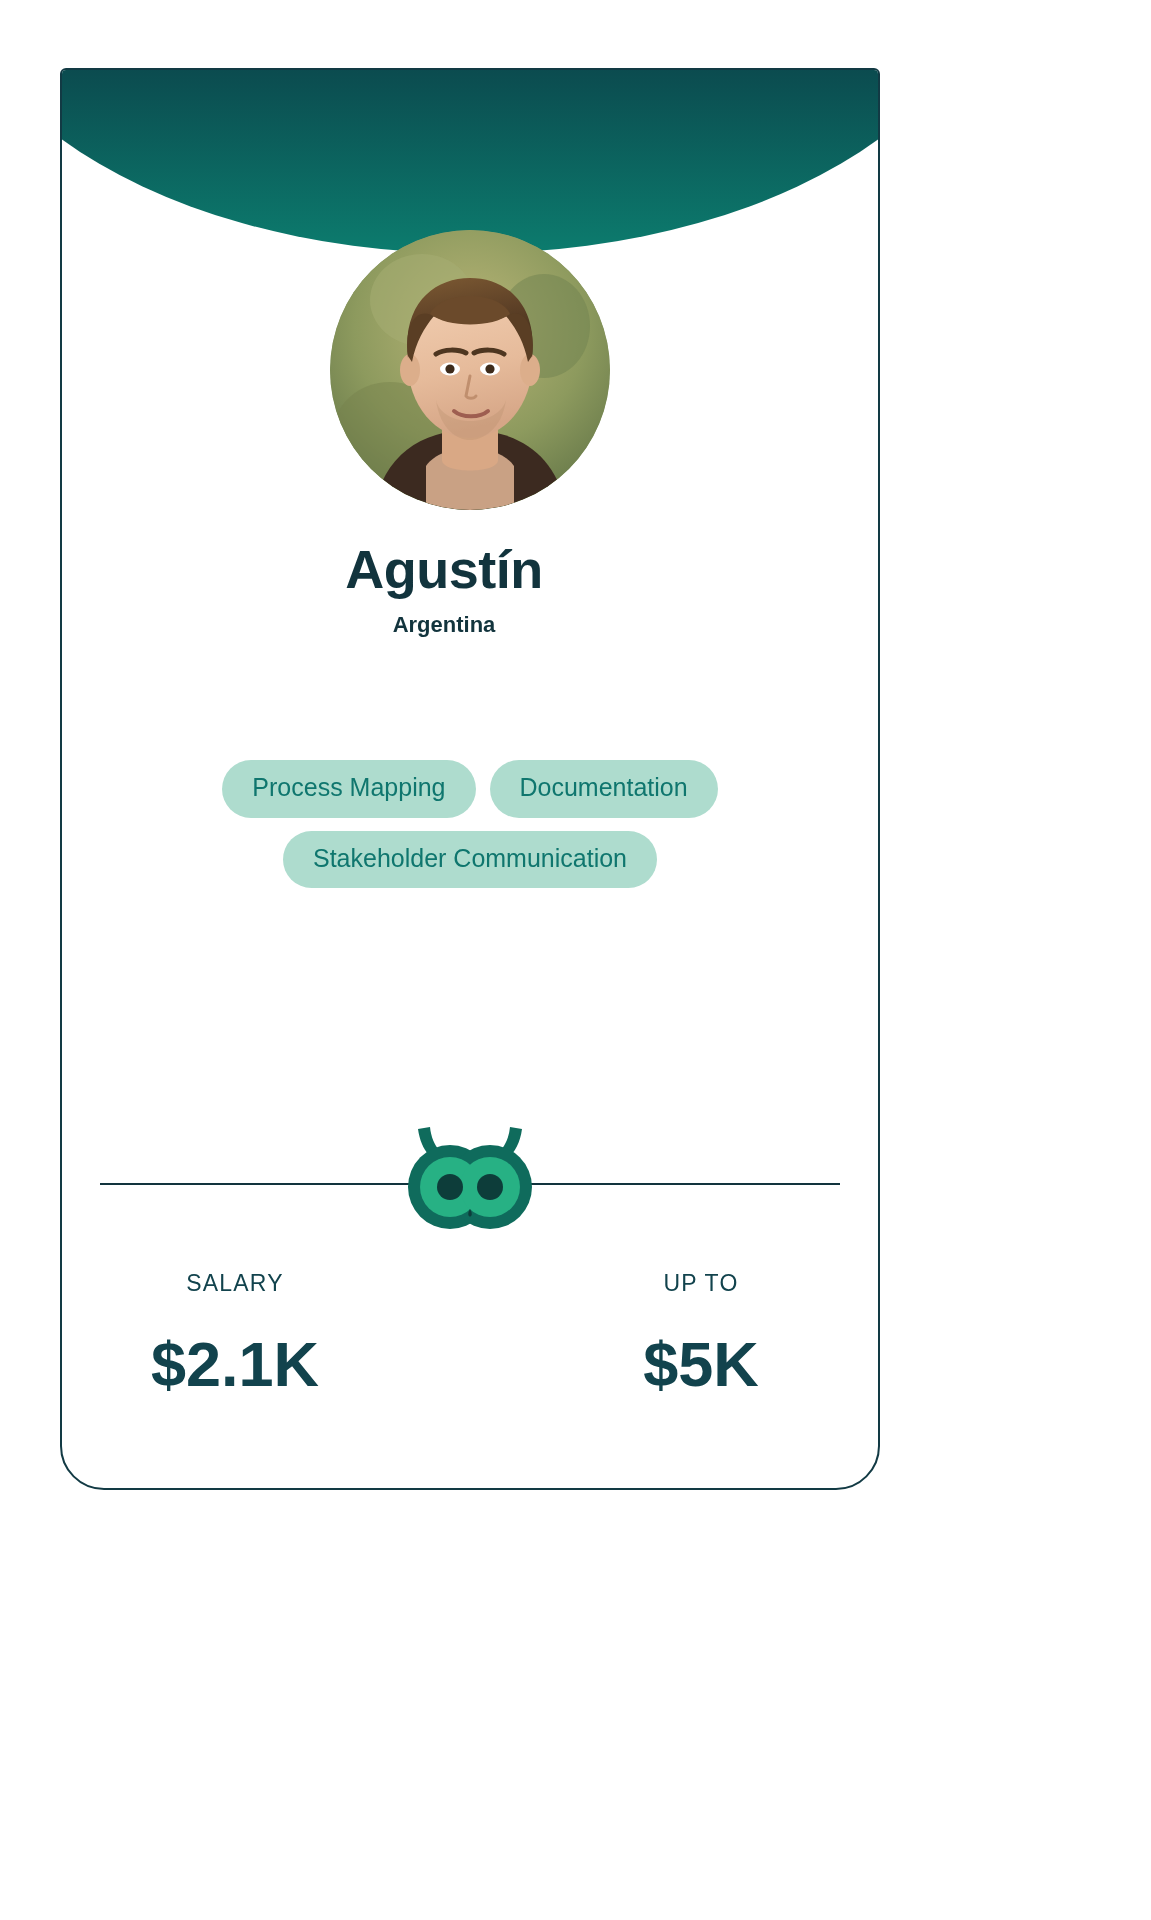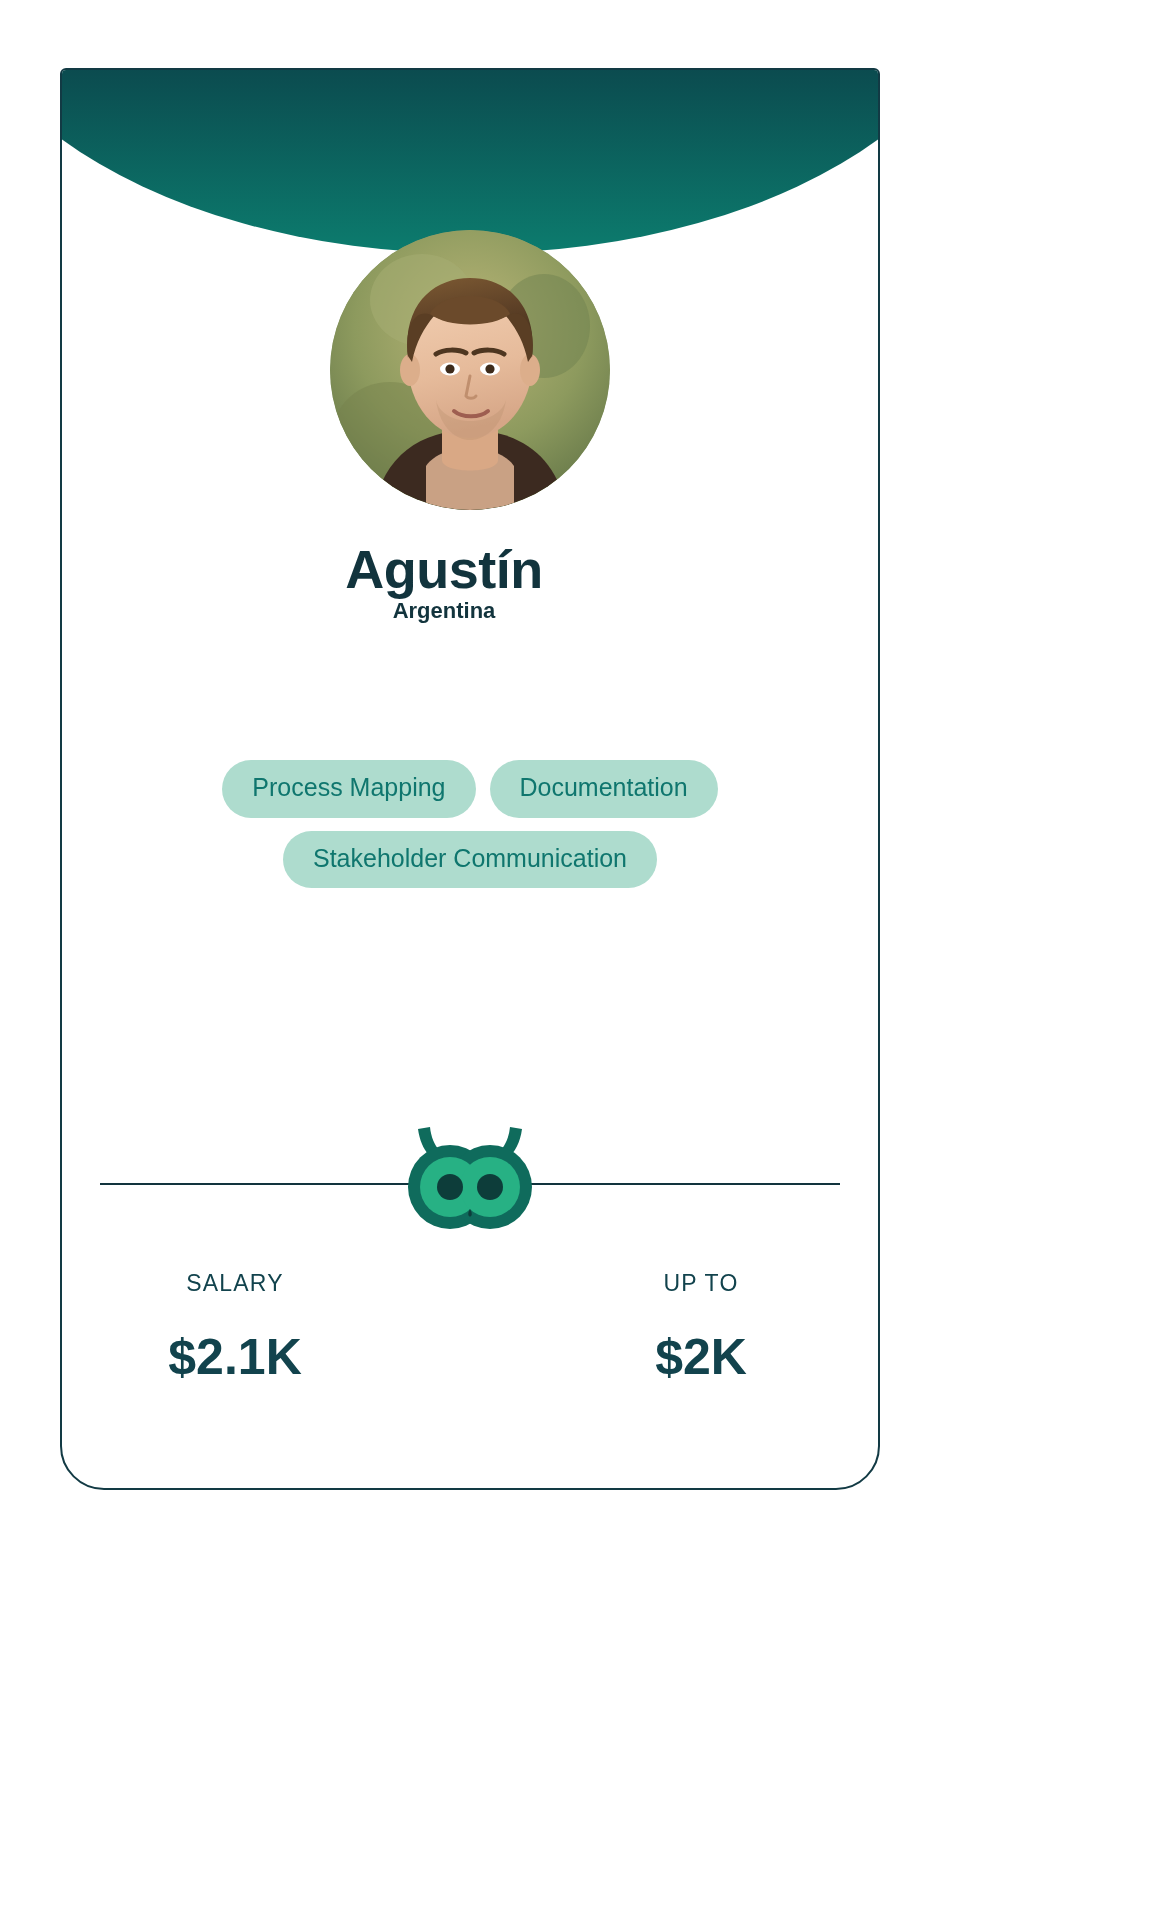--- a/index.html
+++ b/index.html
@@ -76,20 +76,21 @@
     font-size: 34px;
     font-weight: 400;
     color: #12434d;
     margin-top: 12px;
     line-height: 1.15;
   }
   .person-country {
     font-size: 22px;
     font-weight: 700;
     color: #12343d;
+    margin-top: 14px;
     line-height: 1.2;
   }
 
   
   .skills {
     position: absolute;
     left: 40px;
     top: 690px;
     width: 736px;
     display: flex;
@@ -147,21 +148,21 @@
   .salary-col.left  { padding-right: 56px; }
   .salary-col.right { padding-left: 48px; }
   .salary-label {
     font-size: 23px;
     font-weight: 400;
     color: #12434d;
     letter-spacing: 1.2px;
     line-height: 1.2;
   }
   .salary-value {
-    font-size: 50px;
+    font-size: 63px;
     font-weight: 700;
     color: #12434d;
     margin-top: 32px;
     line-height: 1.1;
   }
 </style>
 </head>
 <body>
 
 <div class="stage">
@@ -274,18 +275,18 @@
       </div>
     </div>
 
     <div class="salary-row">
       <div class="salary-col left">
         <div class="salary-label">SALARY</div>
         <div class="salary-value">$2.1K</div>
       </div>
       <div class="salary-col right">
         <div class="salary-label">UP TO</div>
-        <div class="salary-value">$2K</div>
+        <div class="salary-value">$5K</div>
       </div>
     </div>
 
   </div>
 </div>
 
 </body></html>

